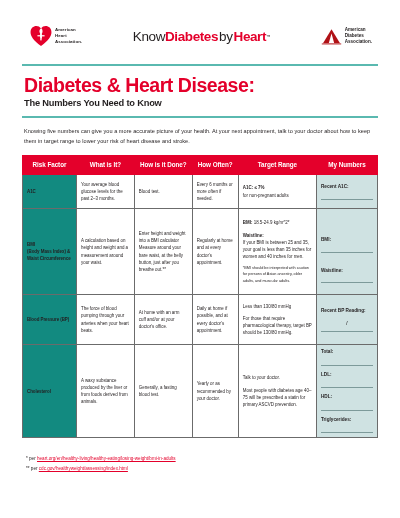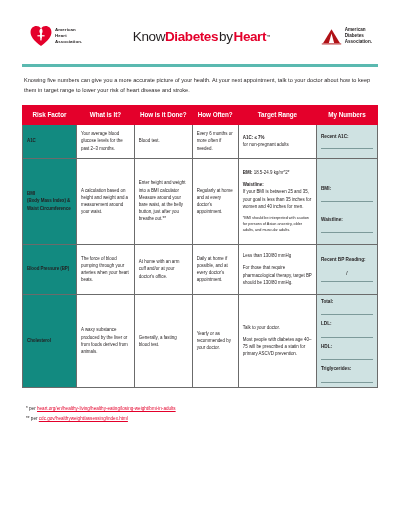--- a/index.html
+++ b/index.html
@@ -150,20 +150,24 @@
       <span class="ada-text">
         <div>American</div>
         <div>Diabetes</div>
         <div>Association.</div>
       </span>
     </div>
   </div>
 
   <div class="rule rule-top"></div>
 
+  <div class="title-block">
+    <div class="title-main">Diabetes &amp; Heart Disease:</div>
+    <div class="title-sub">The Numbers You Need to Know</div>
+  </div>
 
   <div class="rule"></div>
 
   <div class="intro">Knowing five numbers can give you a more accurate picture of your health. At your next appointment, talk to your doctor about how to keep them in target range to lower your risk of heart disease and stroke.</div>
 
   <div class="table-wrap">
     <table class="numbers">
       <colgroup>
         <col class="c-risk">
           <col class="c-what">

